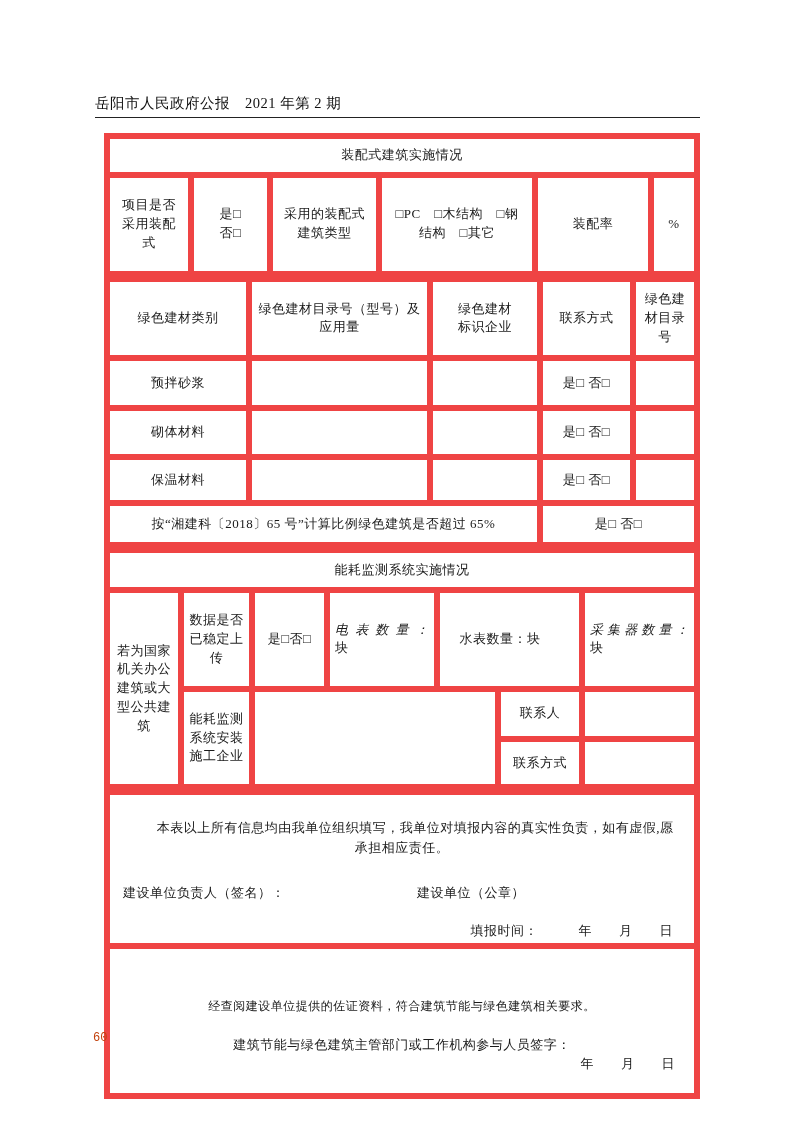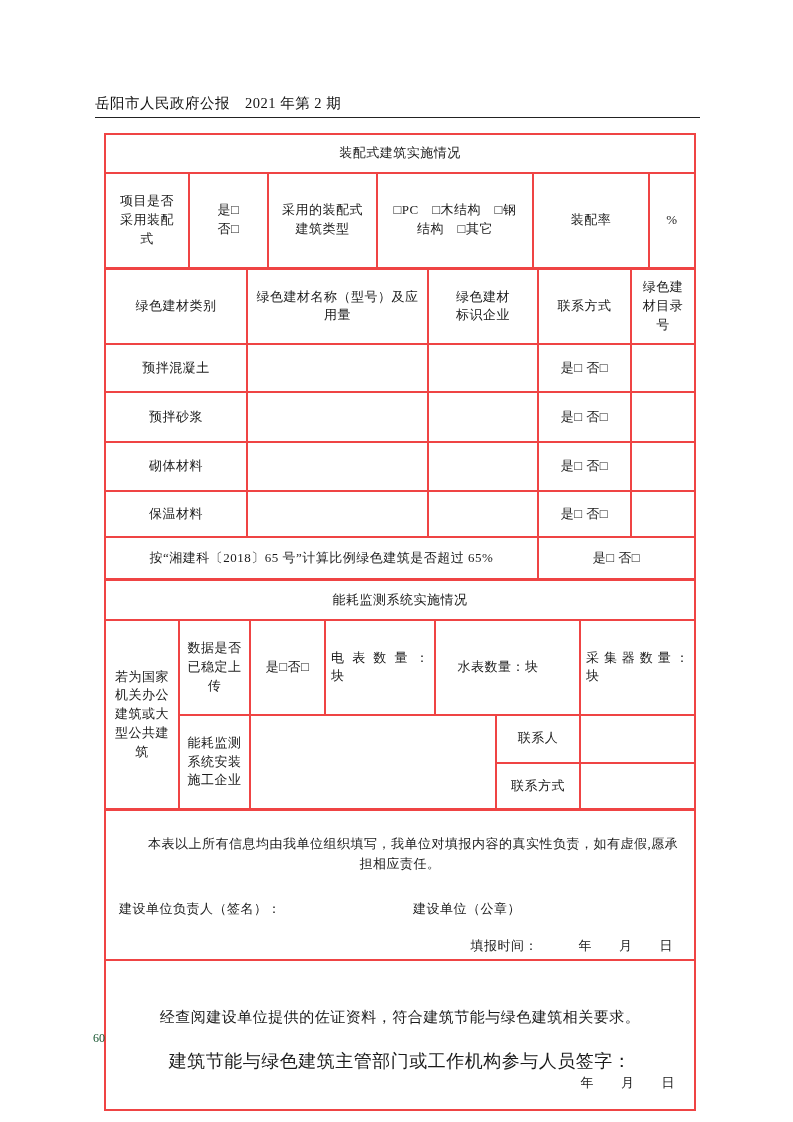--- a/index.html
+++ b/index.html
@@ -36,56 +36,57 @@
     top: 133px;
     width: 590px;
   }
   table.sec {
     border-collapse: collapse;
     table-layout: fixed;
     width: 590px;
   }
   table.sec + table.sec { margin-top: -1px; }
   table.sec td {
-    border: 2px solid #ef4444;
+    border: 6px solid #ef4444;
     text-align: center;
     vertical-align: middle;
     font-size: 13px;
     line-height: 1.45;
     letter-spacing: 0.5px;
     padding: 2px 3px;
     overflow: hidden;
   }
   td.title-cell { font-size: 13.5px; letter-spacing: 1px; }
   td.left { text-align: left; padding-left: 7px; padding-right: 4px; }
   .w3 { max-width: 3.4em; margin: 0 auto; }
   .w4 { max-width: 4.4em; margin: 16px auto; }
   .w6 { max-width: 6.4em; margin: 0 auto; }
-  .jline { text-align: justify; text-align-last: justify; padding: 0 2px; }
+  .jline { text-align: justify; text-align-last: justify; padding: 0 2px; font-style: italic; }
   .uline { text-align: left; padding-left: 2px; }
   .split { display: flex; justify-content: center; padding: 0 24px 0 5px; }
   td.block { text-align: left; vertical-align: top; padding: 0; }
   .decl-par {
     margin: 21px 12px 0 12px;
     text-indent: 2em;
     line-height: 1.5;
     font-size: 13px;
   }
   .sign-row { display: flex; margin: 27px 0 0 10px; font-size: 13px; }
   .sign-row .seal { margin-left: 132px; }
-  .date-row { text-align: right; padding-right: 18px; margin-top: 19px; font-size: 13px; white-space: pre; font-family: Liberation Mono, monospace; }
-  .rev-p1 { margin: 30px 10px 0 10px; font-size: 15px; }
-  .rev-p2 { margin: 20px 10px 0 10px; font-size: 18px; }
+  .date-row { text-align: right; padding-right: 18px; margin-top: 19px; font-size: 13px; white-space: pre; }
+  .rev-p1 { margin: 30px 10px 0 10px; font-size: 12px; }
+  .rev-p2 { margin: 20px 10px 0 10px; font-size: 13px; }
   .rev-date { text-align: right; padding-right: 16px; font-size: 13px; white-space: pre; }
   .pageno {
     position: absolute;
     left: 93px;
     top: 1031px;
     font-size: 12px;
-    color: #14532d;
+    color: #c2410c;
+    font-family: Liberation Mono, monospace;
   }
 </style>
 </head>
 <body>
 
 <div class="page">
 
   <div class="masthead">岳阳市人民政府公报　2021 年第 2 期</div>
   <div class="rule"></div>
 
@@ -130,36 +131,29 @@
         <col style="width:142px">
           <col style="width:181px">
           <col style="width:110px">
         <col style="width:93px">
           <col style="width:64px">
       </colgroup>
       <tbody>
       <tr style="height:56px">
         <td>绿色建材类别</td>
         <td>
-          <div>绿色建材名称（型号）及应用量</div>
+          <div>绿色建材目录号（型号）及应用量</div>
         </td>
         <td>
           <div class="w4">绿色建材标识企业</div>
         </td>
         <td>联系方式</td>
         <td>
           <div class="w3">绿色建材目录号</div>
         </td>
-      </tr>
-      <tr style="height:48px">
-        <td>预拌混凝土</td>
-        <td></td>
-        <td></td>
-        <td>是□  否□</td>
-        <td></td>
       </tr>
       <tr style="height:50px">
         <td>预拌砂浆</td>
         <td></td>
         <td></td>
         <td>是□  否□</td>
         <td></td>
       </tr>
       <tr style="height:49px">
         <td>砌体材料</td>

